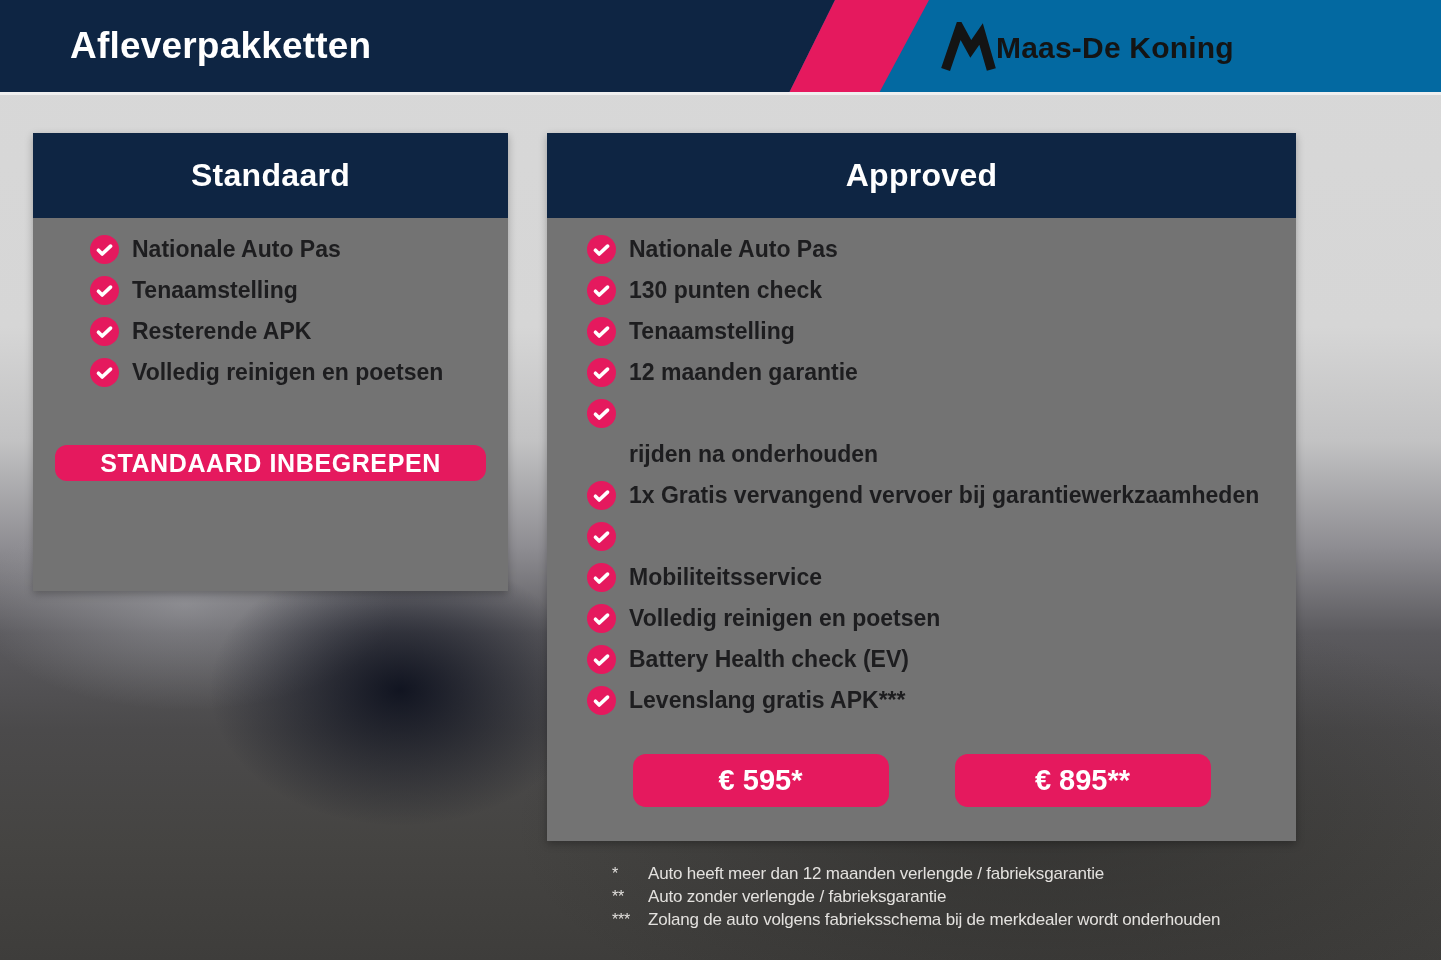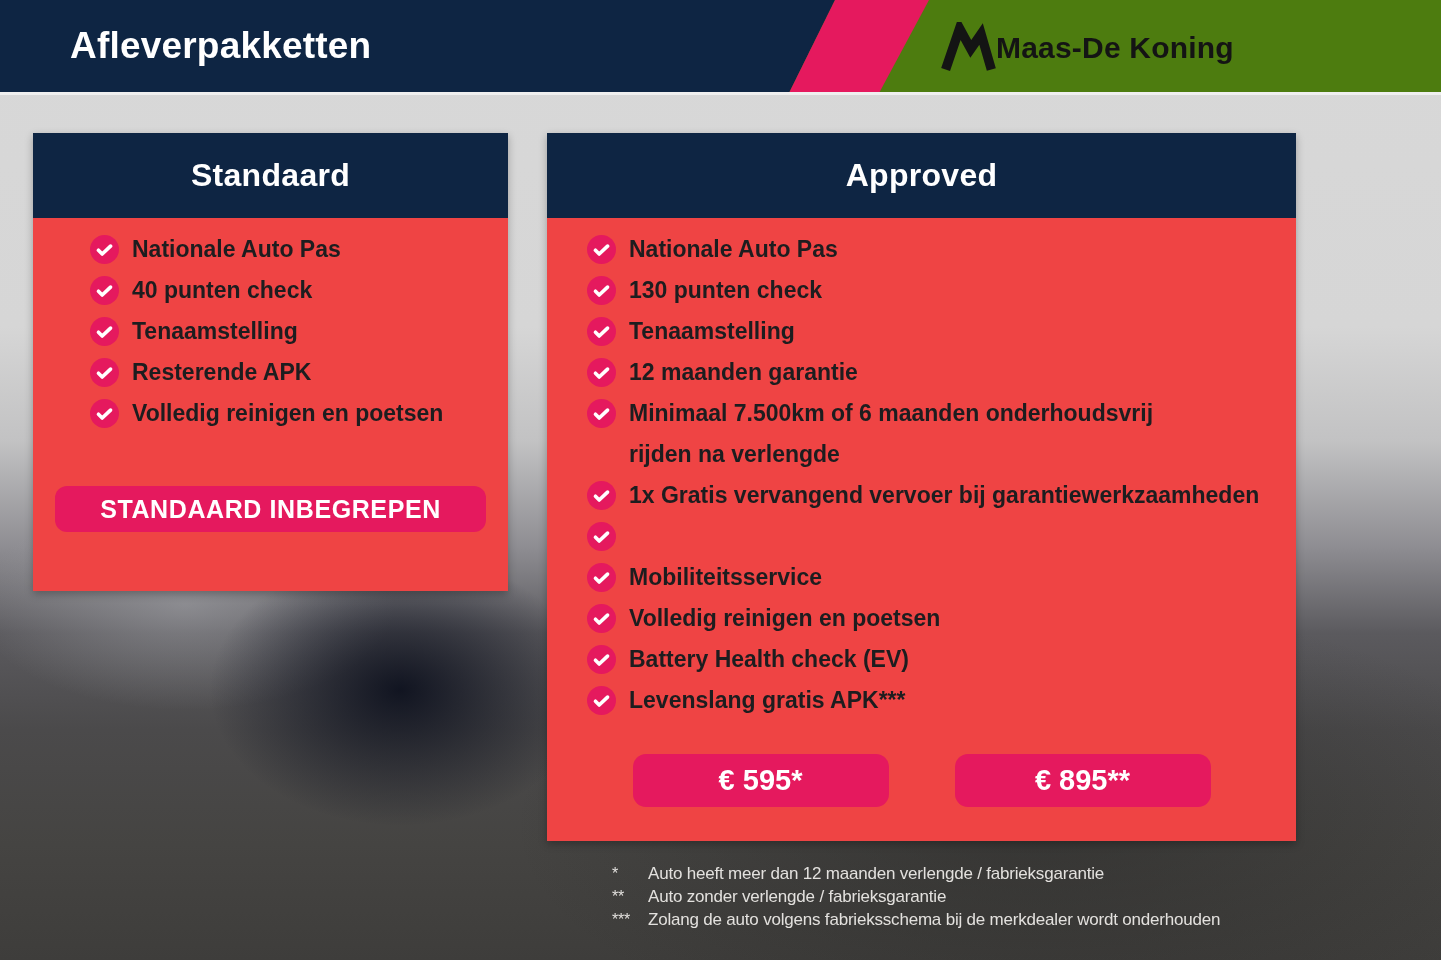--- a/index.html
+++ b/index.html
@@ -26,21 +26,21 @@
       linear-gradient(180deg,
         #d8d8d8 0%, #d6d6d6 34%, #c2c2c3 46%, #8e8d92 57%,
         #5b5a5e 66%, #4b4a4b 76%, #454442 88%, #3e3d3b 100%);
   }
 
   
   .topbar {
     position: absolute;
     top: 0; left: 0;
     width: 1441px; height: 95px;
-    background: #4d7c0f;
+    background: #0369a1;
     border-bottom: 3px solid #efefef;
   }
   .topbar .navy-shape {
     position: absolute; inset: 0;
     background: var(--navy, #0e2543);
     clip-path: polygon(0 0, 835px 0, 788px 95px, 0 95px);
   }
   .topbar .pink-shape {
     position: absolute; inset: 0;
     background: var(--pink, #e5195e);
@@ -64,21 +64,21 @@
   .brand-name {
     color: #141414;
     font-size: 30px;
     font-weight: 800;
     letter-spacing: 0.2px;
   }
 
   
   .card {
     position: absolute;
-    background: #ef4444;
+    background: #737373;
     box-shadow: 0 3px 8px rgba(0,0,0,0.28);
   }
   .card-header {
     height: 85px;
     background: var(--navy, #0e2543);
     display: flex; align-items: center; justify-content: center;
   }
   .card-title {
     color: #ffffff;
     font-size: 32px;
@@ -106,21 +106,21 @@
   .row-text {
     color: #1d1d1f;
     font-size: 23px;
     font-weight: 700;
     white-space: nowrap;
   }
 
   .cta-button {
     display: block;
     margin: 52px auto 0 auto;
-    width: 431px; height: 46px;
+    width: 431px; height: 36px;
     border: none; cursor: pointer;
     background: var(--pink, #e5195e);
     border-radius: 12px;
     color: #ffffff;
     font-family: "Liberation Sans", sans-serif;
     font-size: 25px;
     font-weight: 700;
     letter-spacing: 0.6px;
   }
 
@@ -197,29 +197,20 @@
           </span>
         <span class="row-text">Nationale Auto Pas</span>
       </div>
       <div class="check-row">
         <span class="check-cell">
             <svg viewBox="0 0 24 24">
               <circle cx="12" cy="12" r="12" fill="#e5195e"></circle>
               <path d="M7 12.6 l3.1 3.1 L17 9.2" fill="none" stroke="#fff" stroke-width="3" stroke-linecap="round" stroke-linejoin="round"></path>
             </svg>
           </span>
-        <span class="row-text">40 punten check</span>
-      </div>
-      <div class="check-row">
-        <span class="check-cell">
-            <svg viewBox="0 0 24 24">
-              <circle cx="12" cy="12" r="12" fill="#e5195e"></circle>
-              <path d="M7 12.6 l3.1 3.1 L17 9.2" fill="none" stroke="#fff" stroke-width="3" stroke-linecap="round" stroke-linejoin="round"></path>
-            </svg>
-          </span>
         <span class="row-text">Tenaamstelling</span>
       </div>
       <div class="check-row">
         <span class="check-cell">
             <svg viewBox="0 0 24 24">
               <circle cx="12" cy="12" r="12" fill="#e5195e"></circle>
               <path d="M7 12.6 l3.1 3.1 L17 9.2" fill="none" stroke="#fff" stroke-width="3" stroke-linecap="round" stroke-linejoin="round"></path>
             </svg>
           </span>
         <span class="row-text">Resterende APK</span>
@@ -280,25 +271,24 @@
           </span>
         <span class="row-text">12 maanden garantie</span>
       </div>
       <div class="check-row">
         <span class="check-cell">
             <svg viewBox="0 0 24 24">
               <circle cx="12" cy="12" r="12" fill="#e5195e"></circle>
               <path d="M7 12.6 l3.1 3.1 L17 9.2" fill="none" stroke="#fff" stroke-width="3" stroke-linecap="round" stroke-linejoin="round"></path>
             </svg>
           </span>
-        <span class="row-text">Minimaal 7.500km of 6 maanden onderhoudsvrij</span>
       </div>
       <div class="check-row">
         <span class="check-cell"></span>
-        <span class="row-text">rijden na verlengde</span>
+        <span class="row-text">rijden na onderhouden</span>
       </div>
       <div class="check-row">
         <span class="check-cell">
             <svg viewBox="0 0 24 24">
               <circle cx="12" cy="12" r="12" fill="#e5195e"></circle>
               <path d="M7 12.6 l3.1 3.1 L17 9.2" fill="none" stroke="#fff" stroke-width="3" stroke-linecap="round" stroke-linejoin="round"></path>
             </svg>
           </span>
         <span class="row-text">1x Gratis vervangend vervoer bij garantiewerkzaamheden</span>
       </div>

